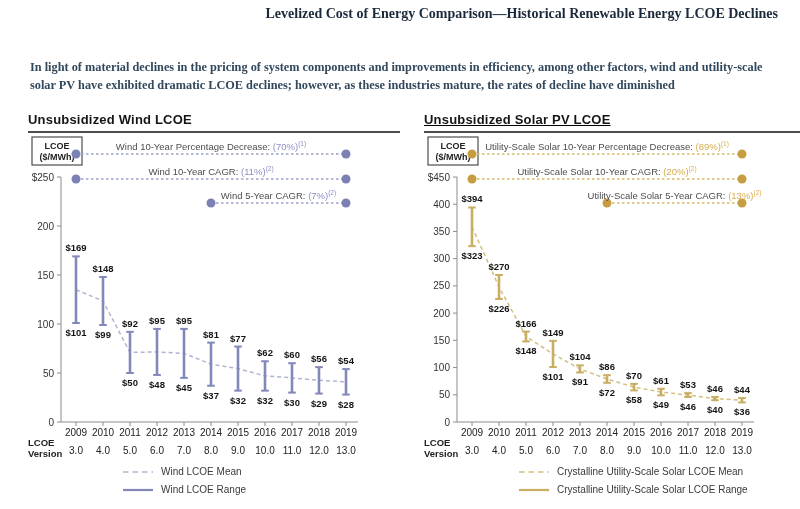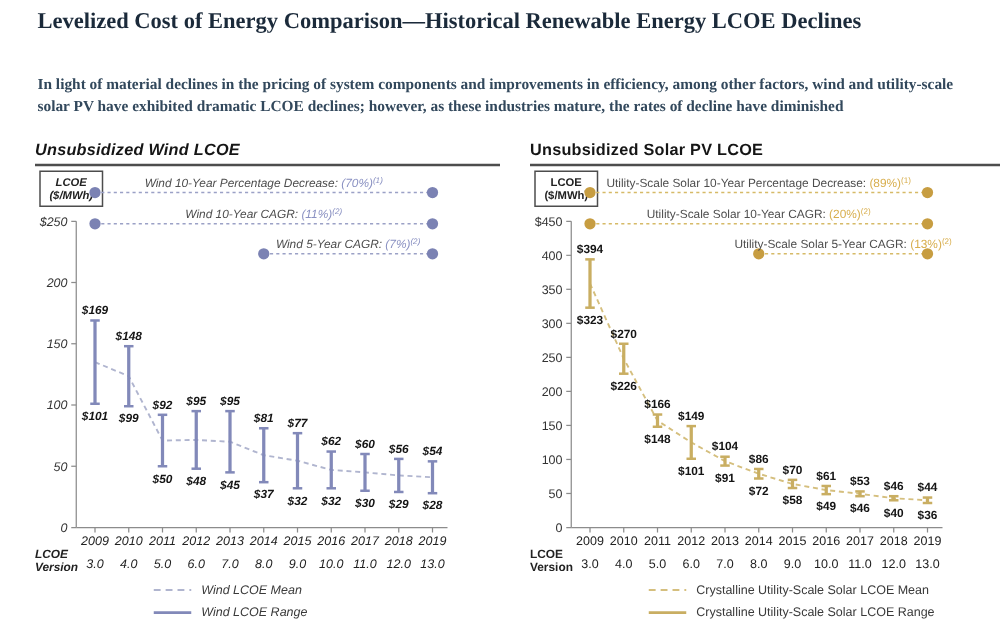--- a/index.html
+++ b/index.html
@@ -4,29 +4,29 @@
 <style>
   * { margin:0; padding:0; box-sizing:border-box; }
   html,body { background:#fff; }
   .page {
     position:relative; width:800px; height:509px; background:#ffffff;
     font-family:"Liberation Sans", sans-serif; overflow:hidden;
   }
   .page-title {
     position:absolute; left:30px; top:5px; width:748px;
     font-family:"Liberation Serif", serif; font-weight:bold;
-    font-size:18px; line-height:1.32; color:#1b2a3a;
+    font-size:14px; line-height:1.32; color:#1b2a3a;text-align:right;
   }
   .page-subtitle {
     position:absolute; left:30px; top:59px; width:744px;
     font-size:12.3px; line-height:1.45; font-weight:700; color:#32485c;font-family:Liberation Serif, serif;
   }
   .panel { position:absolute; top:112px; }
-  .panel-left  { left:28px;  width:372px;font-style:italic; }
-  .panel-right { left:424px; width:376px; }
+  .panel-left  { left:28px;  width:372px; }
+  .panel-right { left:424px; width:376px;text-decoration:underline; }
   .panel-title {
     font-size:13px; font-weight:bold; color:#151515;
     padding-bottom:4px; border-bottom:2px solid #4d4d4d; letter-spacing:.2px;
   }
   .panel svg { display:block; margin-top:2px; }
   svg text { font-family:"Liberation Sans", sans-serif; }
 </style>
 </head>
 <body>
 

